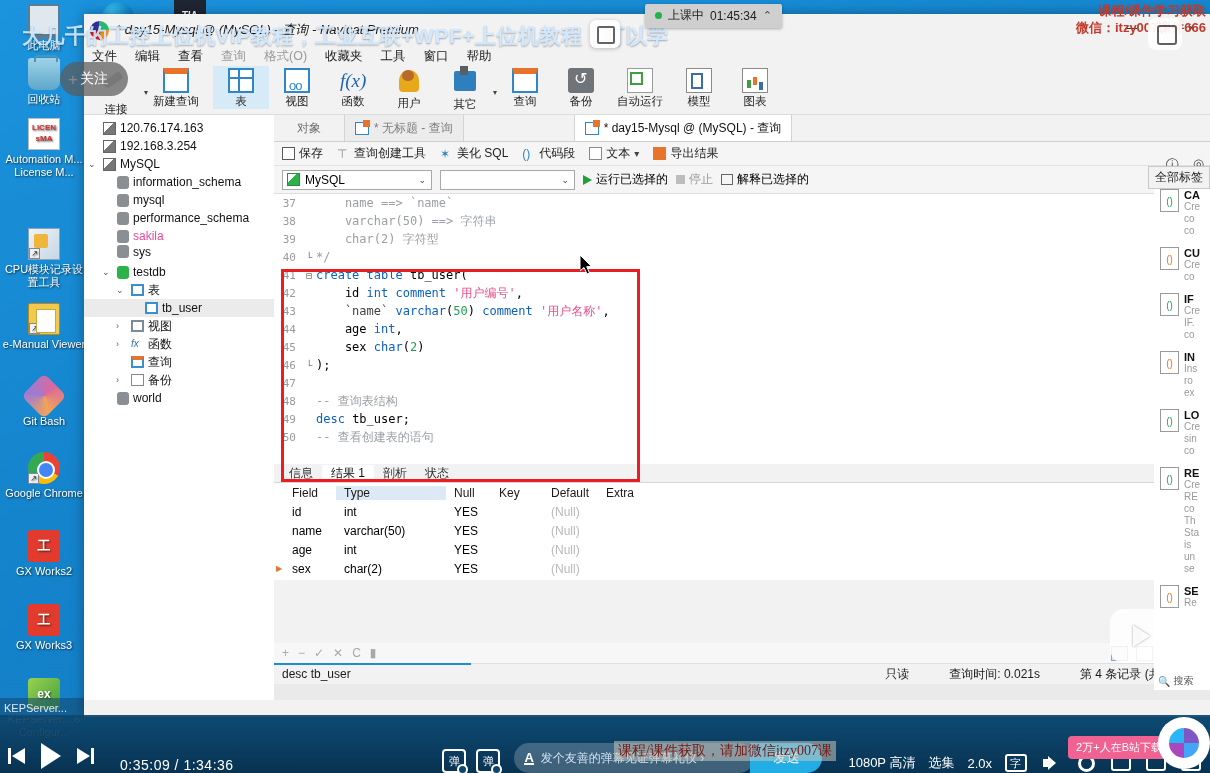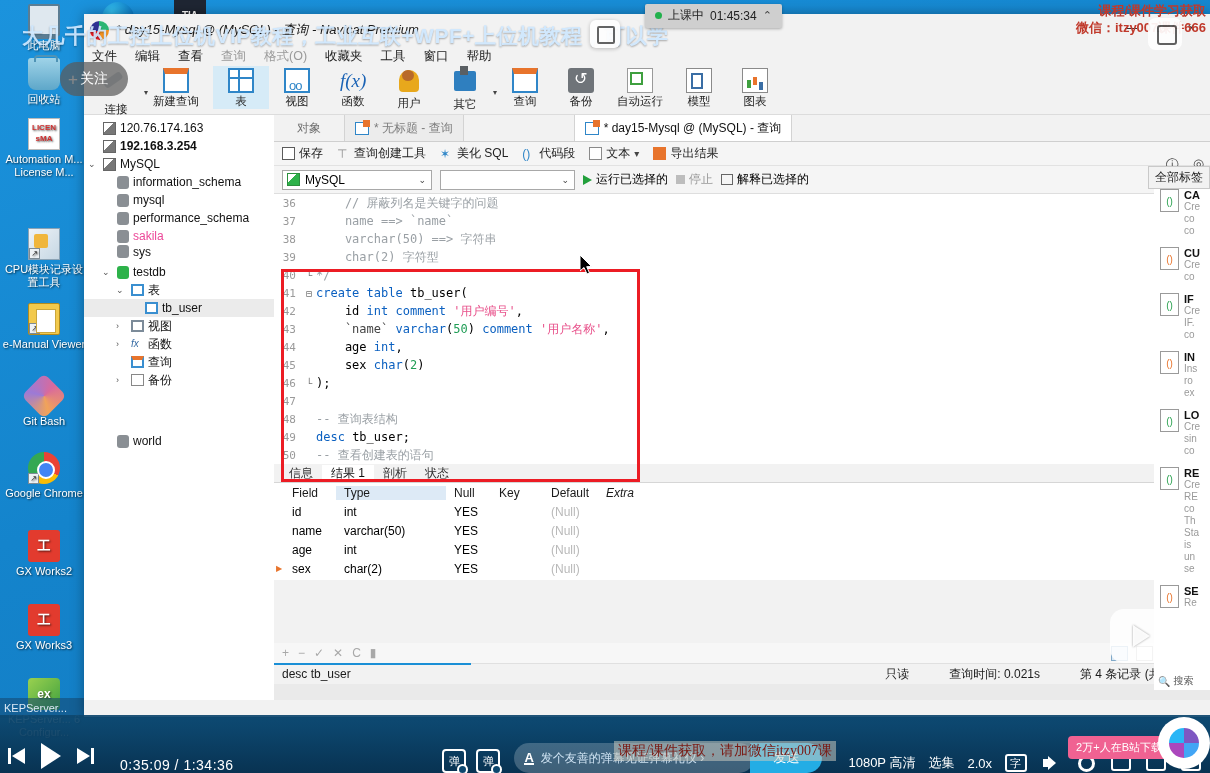--- a/index.html
+++ b/index.html
@@ -228,21 +228,21 @@
   .nv-restabs div{padding:0 9px;color:#333;}
   .nv-restabs div.active{background:#fff;color:#111;}
 
   .grid{background:#fff;font-size:12px;position:relative;height:97px;}
   .grow{display:flex;height:19px;align-items:center;}
   .gcell{padding-left:8px;overflow:hidden;white-space:nowrap;}
   .ghead .gcell{color:#1a1a1a;}
   .ghead .sel{background:#ddeaf6;}
   .rowmark{width:10px;flex:none;text-align:center;color:#e8742c;font-size:8px;}
   .c-field{width:52px;} .c-type{width:110px;} .c-null{width:45px;}
-  .c-key{width:52px;} .c-default{width:55px;} .c-extra{width:60px;font-style:italic;}
+  .c-key{width:52px;} .c-default{width:55px;} .c-extra{width:60px;}
   .nullv{color:#b9b9b9;}
 
   .res-scroll{position:absolute;right:0;top:0;width:14px;height:100%;}
   .res-scroll .up,.res-scroll .dn{height:13px;text-align:center;font-size:9px;color:#666;}
 
   
   .nv-rowbar{
     position:absolute;left:0;bottom:37px;width:100%;height:20px;background:#f7f7f7;
     display:flex;align-items:center;gap:9px;padding-left:8px;font-size:12px;color:#a8a8a8;
   }
@@ -528,21 +528,21 @@
     </div>
 
     <div style="display:flex;height:585px;">
 
       <div style="width:190px;background:#fff;font-size:12px;padding-top:4px;overflow:hidden;" id="tree">
           <div class="tree-row" style="display: flex; align-items: center; height: 18px; padding-left: 4px; gap: 4px; white-space: nowrap;">
             <span style="width: 11px; font-size: 9px; color: rgb(85, 85, 85); flex: 0 0 auto;"></span>
             <span style="width: 13px; height: 13px; background: linear-gradient(135deg, rgb(255, 255, 255) 45%, rgb(119, 119, 119) 45%); border: 1px solid rgb(102, 102, 102); display: inline-block; flex: 0 0 auto;"></span>
             <span style="font-size: 12px; color: rgb(17, 17, 17);">120.76.174.163</span>
           </div>
-          <div class="tree-row" style="display: flex; align-items: center; height: 18px; padding-left: 4px; gap: 4px; white-space: nowrap; font-weight: bold;">
+          <div class="tree-row" style="display: flex; align-items: center; height: 18px; padding-left: 4px; gap: 4px; white-space: nowrap;">
             <span style="width: 11px; font-size: 9px; color: rgb(85, 85, 85); flex: 0 0 auto;"></span>
             <span style="width: 13px; height: 13px; background: linear-gradient(135deg, rgb(255, 255, 255) 45%, rgb(119, 119, 119) 45%); border: 1px solid rgb(102, 102, 102); display: inline-block; flex: 0 0 auto;"></span>
             <span style="font-size: 12px; color: rgb(17, 17, 17);">192.168.3.254</span>
           </div>
           <div class="tree-row" style="display: flex; align-items: center; height: 18px; padding-left: 4px; gap: 4px; white-space: nowrap;">
             <span style="width: 11px; font-size: 9px; color: rgb(85, 85, 85); flex: 0 0 auto;">⌄</span>
             <span style="width: 13px; height: 13px; background: linear-gradient(135deg, rgb(255, 255, 255) 45%, rgb(119, 119, 119) 45%); border: 1px solid rgb(102, 102, 102); display: inline-block; flex: 0 0 auto;"></span>
             <span style="font-size: 12px; color: rgb(17, 17, 17);">MySQL</span>
           </div>
           <div class="tree-row" style="display: flex; align-items: center; height: 18px; padding-left: 18px; gap: 4px; white-space: nowrap;">
@@ -598,21 +598,21 @@
           <div class="tree-row" style="display: flex; align-items: center; height: 18px; padding-left: 32px; gap: 4px; white-space: nowrap;">
             <span style="width: 11px; font-size: 9px; color: rgb(85, 85, 85); flex: 0 0 auto;"></span>
             <span style="width: 13px; height: 12px; background: rgb(255, 255, 255); border-width: 4px 2px 2px; border-style: solid; border-color: rgb(232, 116, 44) rgb(58, 143, 208) rgb(58, 143, 208); border-image: initial; display: inline-block; flex: 0 0 auto;"></span>
             <span style="font-size: 12px; color: rgb(17, 17, 17);">查询</span>
           </div>
           <div class="tree-row" style="display: flex; align-items: center; height: 18px; padding-left: 32px; gap: 4px; white-space: nowrap;">
             <span style="width: 11px; font-size: 9px; color: rgb(85, 85, 85); flex: 0 0 auto;">›</span>
             <span style="width: 13px; height: 12px; background: rgb(255, 255, 255); border: 1px solid rgb(136, 136, 136); display: inline-block; flex: 0 0 auto;"></span>
             <span style="font-size: 12px; color: rgb(17, 17, 17);">备份</span>
           </div>
-          <div class="tree-row" style="display: flex; align-items: center; height: 18px; padding-left: 18px; gap: 4px; white-space: nowrap; margin-top: 43px;">
+          <div class="tree-row" style="display: flex; align-items: center; height: 18px; padding-left: 18px; gap: 4px; white-space: nowrap;">
             <span style="width: 11px; font-size: 9px; color: rgb(85, 85, 85); flex: 0 0 auto;"></span>
             <span style="width: 12px; height: 13px; background: rgb(138, 143, 148); border-radius: 3px; display: inline-block; flex: 0 0 auto;"></span>
             <span style="font-size: 12px; color: rgb(17, 17, 17);">world</span>
           </div>
         </div>
 
       <div style="flex:1;display:flex;flex-direction:column;background:#f2f2f2;min-width:0;position:relative;">
 
         <div class="nv-tabs">
           <div class="obj">对象</div>
@@ -677,21 +677,20 @@
             <span>停止</span>
           </div>
           <div class="runitem">
             <span class="explain-ic"></span>
             <span>解释已选择的</span>
           </div>
         </div>
 
         <div class="nv-editor">
           <div id="code">
-              <div class="code-line"><span class="ln">36</span><span class="fold"></span><span class="codetxt"><span class="cmt">    // 屏蔽列名是关键字的问题</span></span></div>
               <div class="code-line"><span class="ln">37</span><span class="fold"></span><span class="codetxt"><span class="cmt">    name ==&gt; `name`</span></span></div>
               <div class="code-line"><span class="ln">38</span><span class="fold"></span><span class="codetxt"><span class="cmt">    varchar(50) ==&gt; 字符串</span></span></div>
               <div class="code-line"><span class="ln">39</span><span class="fold"></span><span class="codetxt"><span class="cmt">    char(2) 字符型</span></span></div>
               <div class="code-line"><span class="ln">40</span><span class="fold">└</span><span class="codetxt"><span class="cmt">*/</span></span></div>
               <div class="code-line"><span class="ln">41</span><span class="fold">⊟</span><span class="codetxt"><span class="kw">create table</span><span class=""> tb_user(</span></span></div>
               <div class="code-line"><span class="ln">42</span><span class="fold"></span><span class="codetxt"><span class="">    id </span><span class="kw">int</span><span class="kw"> comment </span><span class="str">'用户编号'</span><span class="">,</span></span></div>
               <div class="code-line"><span class="ln">43</span><span class="fold"></span><span class="codetxt"><span class="tick">    `name` </span><span class="kw">varchar</span><span class="">(</span><span class="num">50</span><span class="">) </span><span class="kw">comment</span><span class=""> </span><span class="str">'用户名称'</span><span class="">,</span></span></div>
               <div class="code-line"><span class="ln">44</span><span class="fold"></span><span class="codetxt"><span class="">    age </span><span class="kw">int</span><span class="">,</span></span></div>
               <div class="code-line"><span class="ln">45</span><span class="fold"></span><span class="codetxt"><span class="">    sex </span><span class="kw">char</span><span class="">(</span><span class="num">2</span><span class="">)</span></span></div>
               <div class="code-line"><span class="ln">46</span><span class="fold">└</span><span class="codetxt"><span class="">);</span></span></div>

